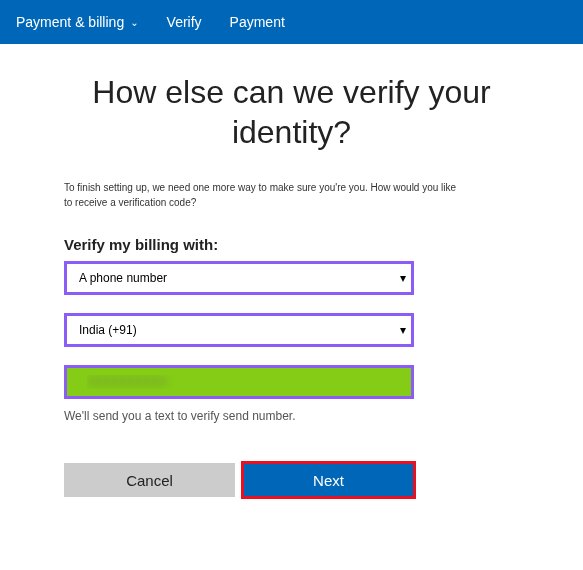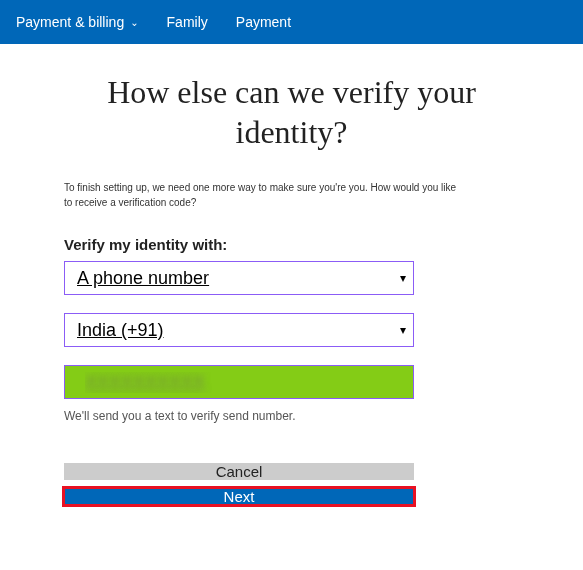--- a/index.html
+++ b/index.html
@@ -30,21 +30,20 @@
     .content {
       padding: 28px 64px 0 64px;
     }
     h1 {
       font-weight: 300;
       font-size: 32px;
       line-height: 1.25;
       text-align: center;
       color: #222;
       margin-bottom: 28px;
-      font-family: Liberation Serif, serif;
     }
     .desc {
       font-size: 10px;
       line-height: 1.5;
       color: #333;
       margin-bottom: 26px;
       max-width: 400px;
     }
     .label {
       font-weight: 600;
@@ -52,28 +51,27 @@
       margin-bottom: 8px;
     }
     .select-wrap, .input-wrap {
       position: relative;
       width: 350px;
       margin-bottom: 18px;
     }
     .select-wrap select, .phone-input {
       width: 100%;
       height: 34px;
-      border: 1px solid #8b5cf6;
+      border: 3px solid #8b5cf6;
       background: #fff;
-      font-size: 18px;
+      font-size: 12px;
       padding: 0 30px 0 12px;
       appearance: none;
       -webkit-appearance: none;
       font-family: inherit;
-      text-decoration: underline;
     }
     .phone-input {
       background: #84cc16;
       color: transparent;
       text-shadow: 0 0 7px rgba(100,100,100,0.6);
       padding: 0 20px;
     }
     .select-wrap .caret {
       position: absolute;
       right: 8px;
@@ -86,21 +84,20 @@
     .note {
       font-size: 12px;
       color: #555;
       margin-top: -4px;
       margin-bottom: 40px;
     }
     .buttons {
       display: flex;
       gap: 8px;
       width: 350px;
-      flex-direction: column;
     }
     .btn {
       flex: 1;
       height: 34px;
       border: none;
       font-size: 15px;
       cursor: pointer;
       font-family: inherit;
     }
     .btn-cancel {
@@ -117,32 +114,32 @@
   </style>
 </head>
 <body>
 
 <div class="topnav">
   <div class="nav-item">
     <span>Payment &amp; billing</span>
     <span class="chev">⌄</span>
   </div>
   <div class="nav-item">
-    <span>Family</span>
+    <span>Verify</span>
   </div>
   <div class="nav-item">
     <span>Payment</span>
   </div>
 </div>
 
 <div class="content">
   <h1>How else can we verify your identity?</h1>
   <p class="desc">To finish setting up, we need one more way to make sure you're you. How would you like to receive a verification code?</p>
 
-  <div class="label">Verify my identity with:</div>
+  <div class="label">Verify my billing with:</div>
 
   <div class="select-wrap">
     <select>
       <option>A phone number</option>
     </select>
     <span class="caret">▾</span>
   </div>
 
   <div class="select-wrap">
     <select>

